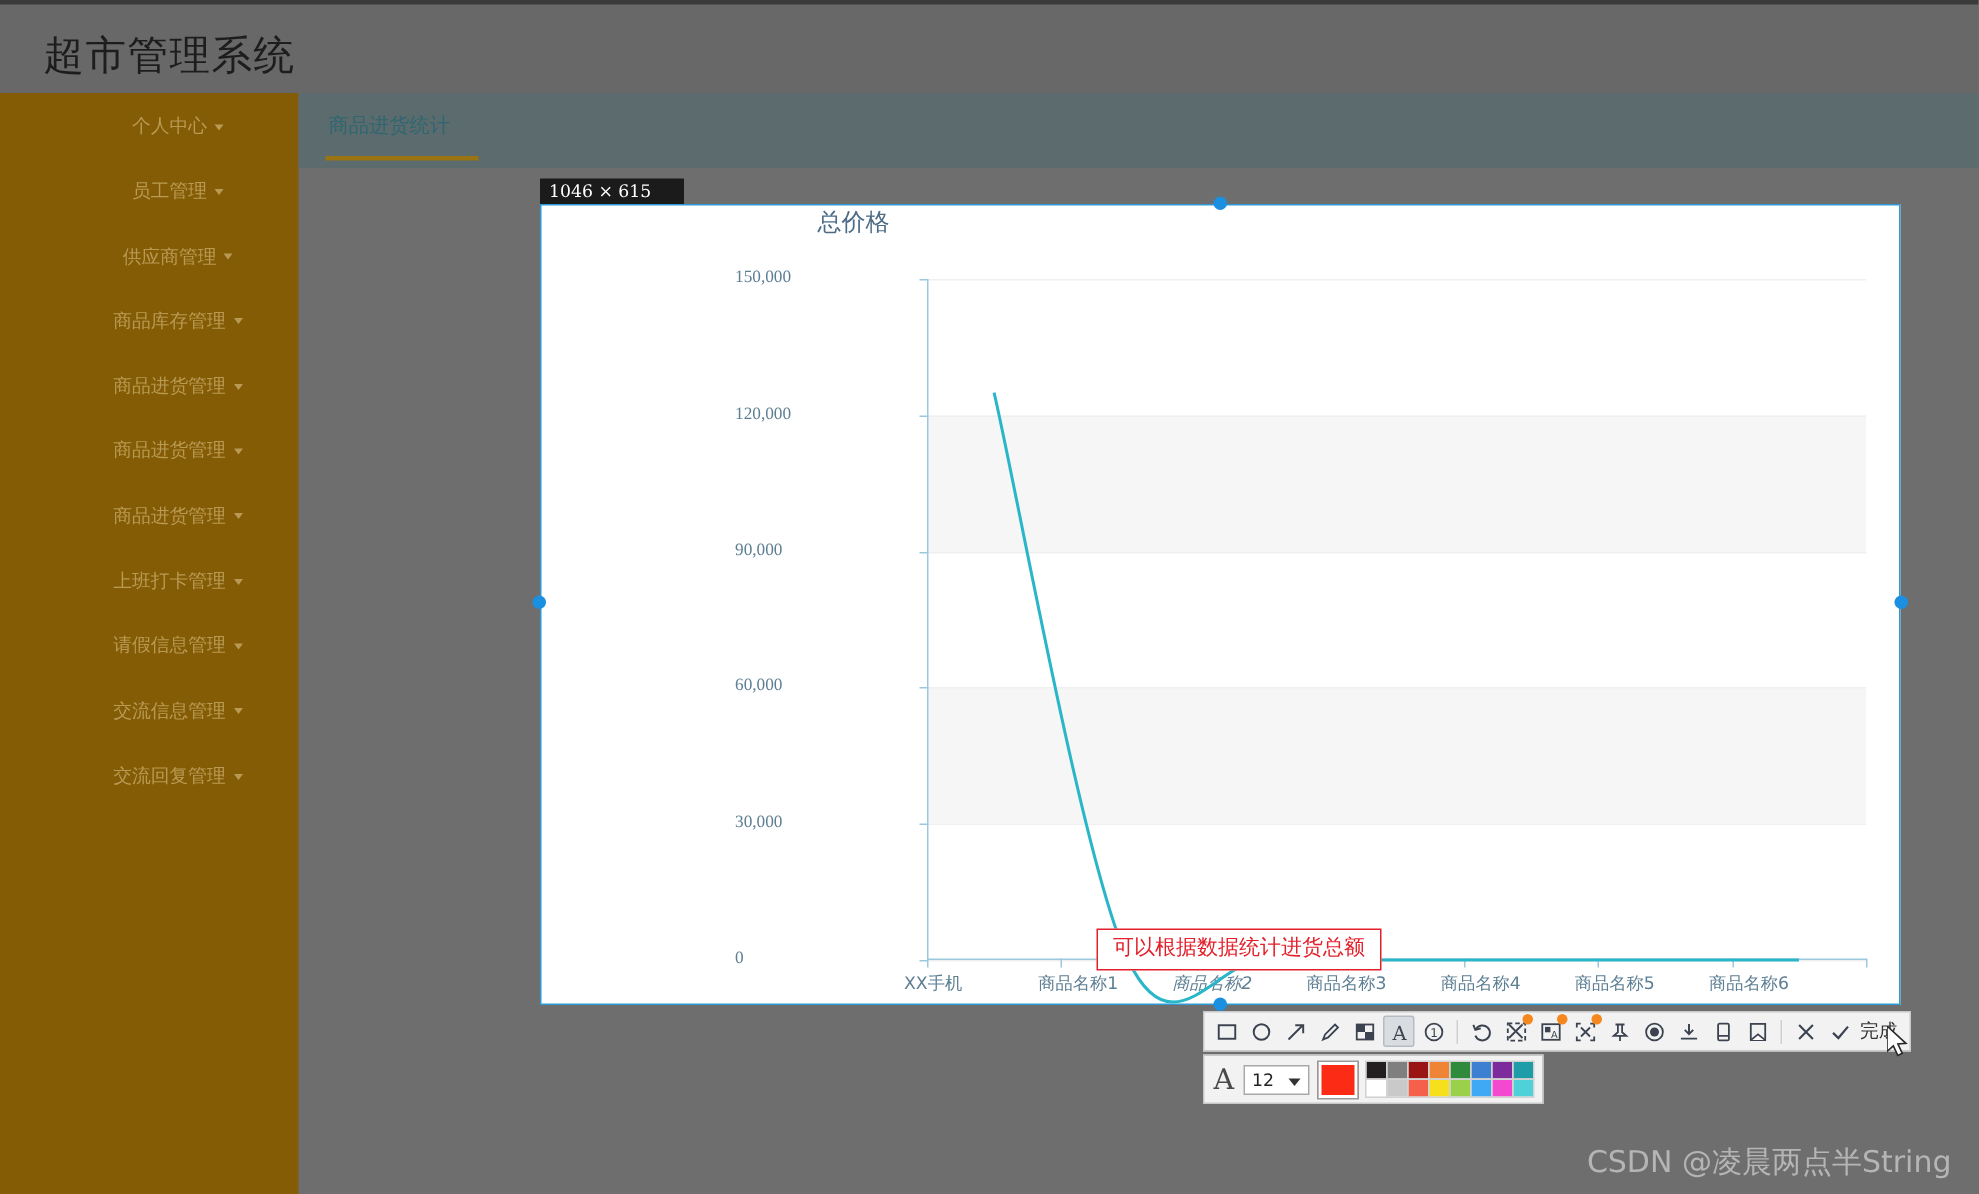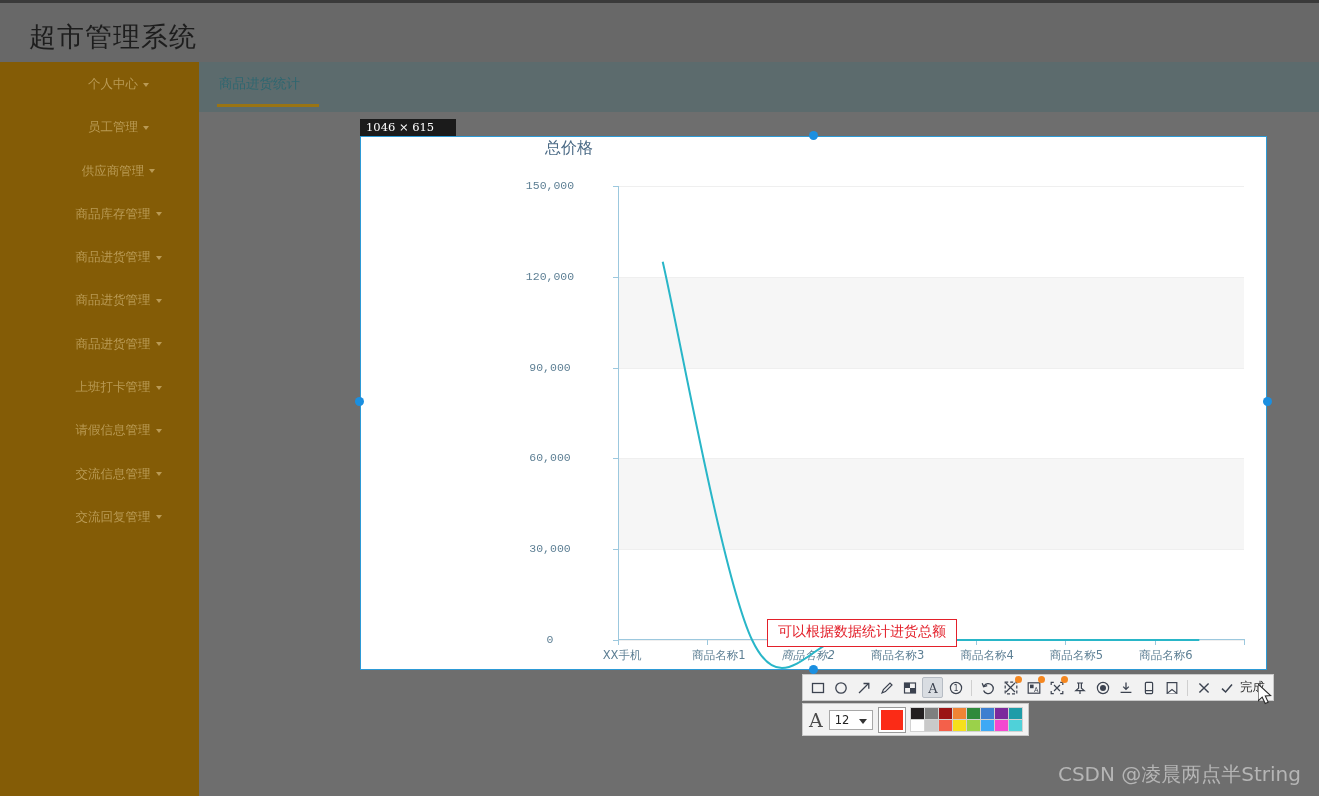--- a/index.html
+++ b/index.html
@@ -79,38 +79,38 @@
   .chart-title {
     position: absolute; left: 185px; top: 2px;
     font-size: 16px; color: #4c6b86;
   }
   .plot { position: absolute; left: 258px; top: 50px; width: 626px; height: 454px; }
   .band { position: absolute; left: 0; width: 626px; background: #f6f6f6; }
   .gridline { position: absolute; left: 0; width: 626px; height: 1px; background: #efefef; }
   .yaxis-line { position: absolute; left: 0; top: 0; width: 1px; height: 454px; background: #9cc8de; }
   .xaxis-line { position: absolute; left: 0; top: 453px; width: 626px; height: 1px; background: #9cc8de; }
   .ytick {
-    position: absolute; right: 634px; text-align: center; width: 120px;
+    position: absolute; right: 634px; text-align: left; width: 120px;
     font-size: 11.5px; color: #5d7f94; transform: translateY(-7px);
-    font-family: Liberation Mono, monospace;
+    font-family: Liberation Serif, serif;
   }
   .ytick-mark { position: absolute; left: -5px; width: 5px; height: 1px; background: #9cc8de; }
   .xtick-mark { position: absolute; top: 453px; width: 1px; height: 6px; background: #9cc8de; }
   .xlabel {
     position: absolute; top: 462px; font-size: 11.5px; color: #5d7f94;
     text-align: left; width: 120px; margin-left: -60px; white-space: nowrap;
   }
   .series-svg { position: absolute; left: 0; top: 0; overflow: visible; }
 
   
   .annot {
     position: absolute; left: 371px; top: 483px;
     border: 1.5px solid #e3202a; background: #ffffff;
     padding: 3px 10px 5px 10px;
-    color: #e3202a; font-size: 14px; white-space: nowrap; margin-left: 36px;
+    color: #e3202a; font-size: 14px; white-space: nowrap;
   }
 
   
   .toolbar {
     position: absolute; left: 802px; top: 674px;
     height: 27px; background: #f2f2f2; border: 1px solid #c9c9c9;
     display: flex; align-items: center; padding: 0 4px; gap: 2px;
   }
   .tb-btn {
     position: relative; width: 21px; height: 21px;

